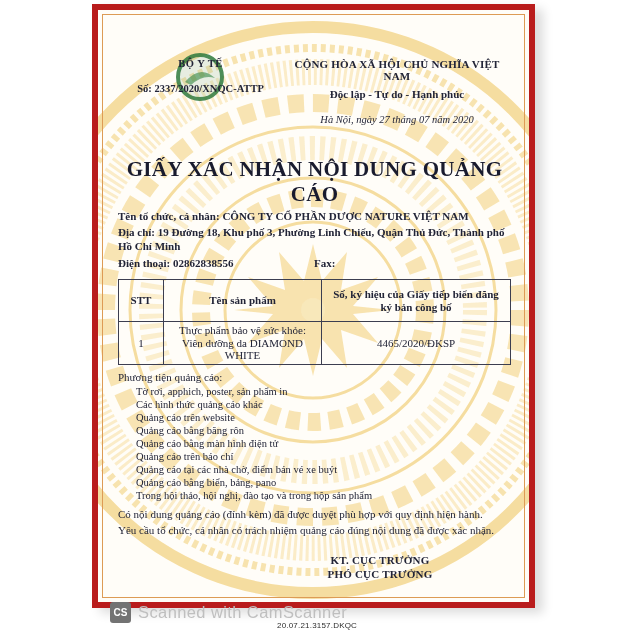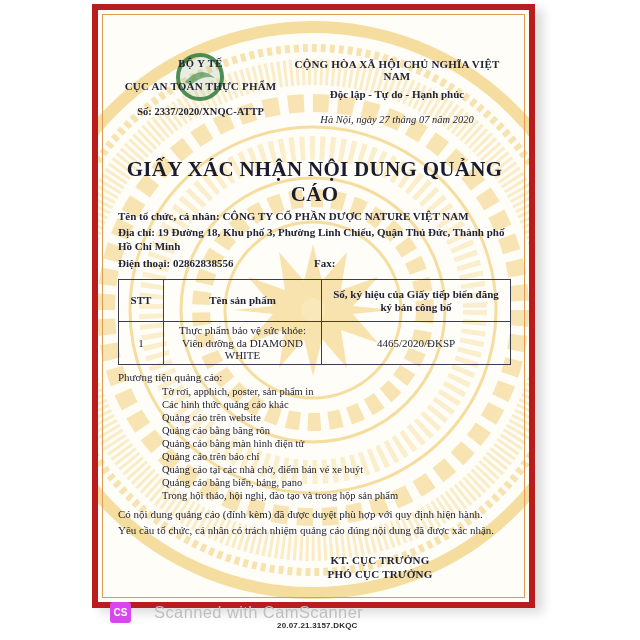--- a/index.html
+++ b/index.html
@@ -49,39 +49,39 @@
   
   table.products { border-collapse: collapse; width: 100%; margin-top: 9px; font-size: 11px; }
   table.products th, table.products td { border: 1.2px solid #3c3e50; text-align: center; vertical-align: middle; padding: 2px 6px; }
   table.products th { font-weight: bold; height: 42px; line-height: 13px; }
   table.products td { height: 29px; line-height: 12.5px; }
   .col-stt { width: 45px; }
   .col-name { width: 158px; }
 
   
   .media-label { font-size: 11px; margin-top: 6px; }
-  .media-list { margin-left: 44px; margin-top: 2px; }
+  .media-list { margin-left: 18px; margin-top: 2px; }
   .media-item { font-size: 10.5px; line-height: 13.1px; }
 
   .closing { font-size: 11px; line-height: 15px; margin-top: 5px; }
   .closing .c-line { margin-top: 1px; }
 
   
   .sig { width: 230px; margin-left: auto; margin-right: 16px; margin-top: 15px; text-align: center; }
   .sig-title { font-weight: bold; font-size: 11px; line-height: 14px; letter-spacing: .2px; }
   .sig-name { font-weight: bold; font-size: 11px; margin-top: 63px; }
 
   
   .cam-footer { position: absolute; left: 110px; top: 602px; display: flex; align-items: center; z-index: 5; font-family: "Liberation Sans", sans-serif; }
   .cs-badge {
-    width: 21px; height: 21px; background: #d946ef; border-radius: 3px; color: #ffffff;
-    font-size: 10px; font-weight: bold; display: flex; align-items: center; justify-content: center; margin-right: 23px;
+    width: 21px; height: 21px; background: #737373; border-radius: 3px; color: #ffffff;
+    font-size: 10px; font-weight: bold; display: flex; align-items: center; justify-content: center; margin-right: 7px;
   }
   .cam-text { color: #bfbfbf; font-size: 16.5px; letter-spacing: .4px; }
-  .cam-code { position: absolute; left: 277px; top: 621px; z-index: 5; font-family: "Liberation Sans", sans-serif; font-size: 8px; font-weight: bold; color: #2c2c2c; letter-spacing: .2px; }
+  .cam-code { position: absolute; left: 277px; top: 621px; z-index: 5; font-family: "Liberation Sans", sans-serif; font-size: 8px; font-weight: normal; color: #2c2c2c; letter-spacing: .2px; }
 </style>
 </head>
 <body>
 
 <div class="doc">
 
   <svg class="pattern-svg" viewBox="0 0 431 592" xmlns="http://www.w3.org/2000/svg">
     <g fill="none" opacity="0.9">
       <circle cx="215" cy="300" r="283" stroke="#f5da97" stroke-width="12"></circle>
       <circle cx="215" cy="300" r="262" stroke="#f7e1a8" stroke-width="8" stroke-dasharray="5 4"></circle>
@@ -100,21 +100,20 @@
   <div class="inner-line"></div>
 
   <div class="content">
     <div class="hdr">
       <div class="hdr-left">
         <svg class="emblem" viewBox="0 0 50 50" xmlns="http://www.w3.org/2000/svg">
           <circle cx="25" cy="25" r="22" fill="rgba(140,180,140,0.25)" stroke="#2f7a3d" stroke-width="4"></circle>
           <path d="M10 30 Q25 12 40 26 Q28 22 16 33 Z" fill="#3c8a4a" opacity="0.75"></path>
         </svg>
         <div class="ministry">BỘ Y TẾ</div>
-        <div class="agency">CỤC AN TOÀN THỰC PHẨM</div>
         <div class="doc-number">Số: 2337/2020/XNQC-ATTP</div>
       </div>
       <div class="hdr-right">
         <div class="nation">CỘNG HÒA XÃ HỘI CHỦ NGHĨA VIỆT NAM</div>
         <div class="motto">Độc lập - Tự do - Hạnh phúc</div>
         <div class="date-line">Hà Nội, ngày 27 tháng 07 năm 2020</div>
       </div>
     </div>
 
     <div class="title">GIẤY XÁC NHẬN NỘI DUNG QUẢNG CÁO</div>

